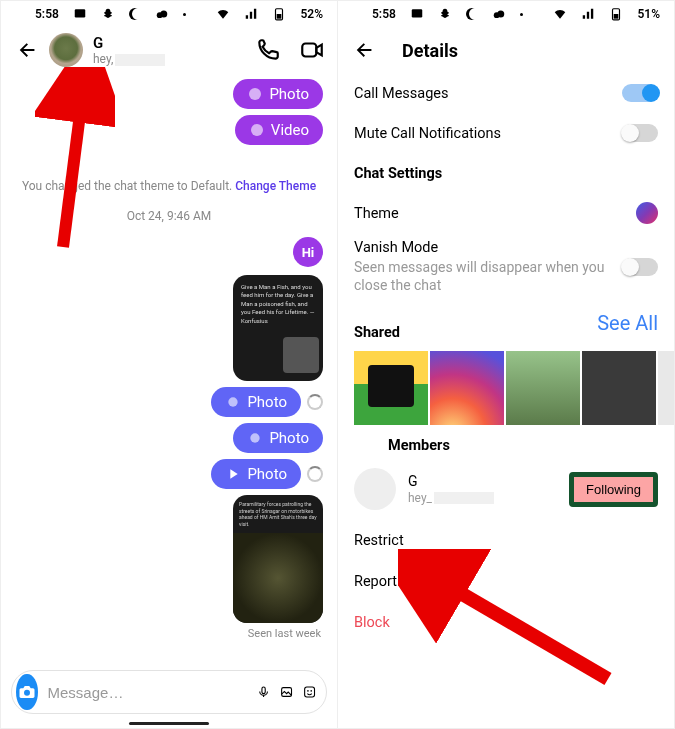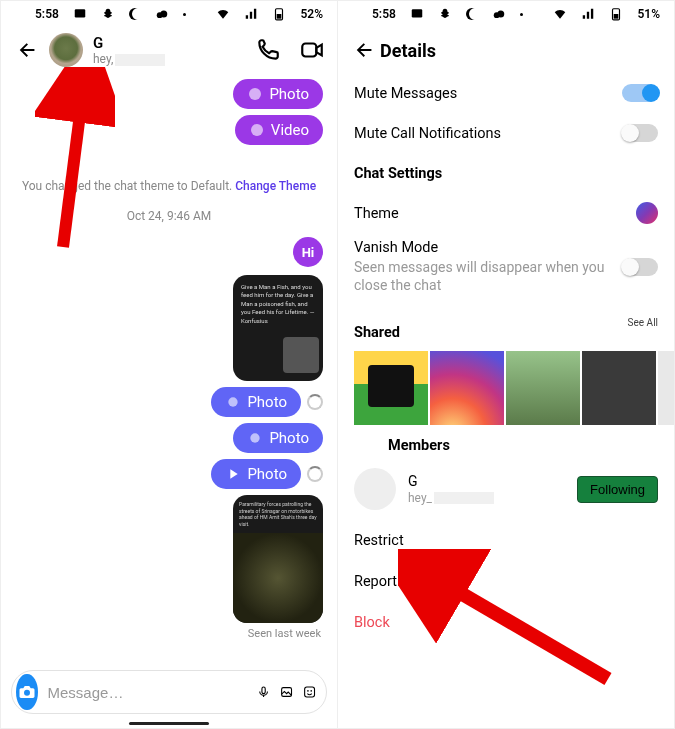--- a/index.html
+++ b/index.html
@@ -56,53 +56,53 @@
   .msg-input { flex:1; border:none; outline:none; font-size:15px; color:#444; }
   .msg-input::placeholder { color:#999; }
   .ib-icon { width:22px; height:22px; }
 
   .home-ind { position:absolute; bottom:3px; left:50%; transform:translateX(-50%); width:80px; height:3px; background:#222; border-radius:2px; }
 
   
   .arrow { position:absolute; z-index:50; }
 
   
-  .dt-header { display:flex; align-items:center; height:46px; padding:0 16px; gap:4px; }
+  .dt-header { display:flex; align-items:center; height:46px; padding:0 16px; gap:26px; }
   .dt-title { font-size:18px; font-weight:700; }
   .dt-list { padding:0 16px; }
   .dt-row { display:flex; align-items:center; justify-content:space-between; min-height:40px; font-size:14.5px; }
   .dt-row.sub { flex-direction:column; align-items:stretch; min-height:50px; padding:6px 0; }
   .dt-sub { color:#999; font-size:14px; line-height:1.3; margin-top:2px; }
   .switch { width:36px; height:18px; border-radius:10px; position:relative; }
   .switch .knob { position:absolute; width:18px; height:18px; border-radius:50%; top:0; }
   .switch.on { background:#9ec8f5; }
   .switch.on .knob { right:-2px; background:#2196f3; }
   .switch.off { background:#d6d6d6; }
   .switch.off .knob { left:-1px; background:#fafafa; box-shadow:0 1px 2px rgba(0,0,0,.3); }
   .theme-dot { width:22px; height:22px; border-radius:50%; background:linear-gradient(135deg,#405de6,#833ab4,#e1306c); }
 
   .section-h { font-size:14.5px; font-weight:700; margin-top:24px; margin-bottom:4px; }
-  .see-all { color:#404040; font-size:10px;margin-left:46px; }
+  .see-all { color:#3b82f6; font-size:20px;margin-left:46px; }
 
   .shared-strip { display:flex; gap:2px; margin:6px -16px 2px -16px; padding-left:16px; }
   .shared-thumb { width:74px; height:74px; background:#ccc; flex:0 0 auto; }
   .t1{ background:linear-gradient(#ffd54a 45%, #3da53d 45%); position:relative; }
   .t1::after{content:"";position:absolute;inset:14px 14px 18px 14px;background:#111;border-radius:4px;}
   .t2{ background:radial-gradient(circle at 30% 110%,#ffdb7d 0,#f56040 35%,#c13584 60%,#5851db 90%);}
   .t3{ background:linear-gradient(#97c38a,#5b7b4a);} 
   .t4{ background:#3a3a3a; }
   .t4b{ width:30px; background:#e8e8e8; }
 
   .member-row { display:flex; align-items:center; gap:12px; padding:10px 0; }
   .m-avatar { width:42px; height:42px; border-radius:50%; background:#eee; }
   .m-text { flex:1; display:flex; flex-direction:column; line-height:1.3; }
   .m-name { font-size:14px; }
   .m-sub { font-size:12px; color:#999; display:flex; align-items:center; }
   .m-sub .blur { width:60px; }
-  .follow-btn { border:1px solid #14532d; border-radius:4px; padding:5px 12px; font-size:13px; background:#15803d; }
+  .follow-btn { border:5px solid #14532d; border-radius:4px; padding:5px 12px; font-size:13px; background:#fca5a5; }
 
   .action-row { font-size:14.5px; padding:12px 0; }
   .danger { color:#ed4956; }
 </style>
 </head>
 <body>
 
 <div class="pane">
   <div class="status-bar">
     <div class="status-left">
@@ -294,21 +294,21 @@
 
   <div class="dt-header">
     <svg class="back-arrow" viewBox="0 0 24 24">
         <path d="M19 11H7l5-5-1.5-1.5L3 12l7.5 7.5L12 18l-5-5h12z" fill="#000"></path>
       </svg>
     <span class="dt-title">Details</span>
   </div>
 
   <div class="dt-list">
     <div class="dt-row">
-      <span>Mute Messages</span>
+      <span>Call Messages</span>
       <span class="switch on">
           <span class="knob"></span>
         </span>
     </div>
     <div class="dt-row">
       <span>Mute Call Notifications</span>
       <span class="switch off">
           <span class="knob"></span>
         </span>
     </div>

